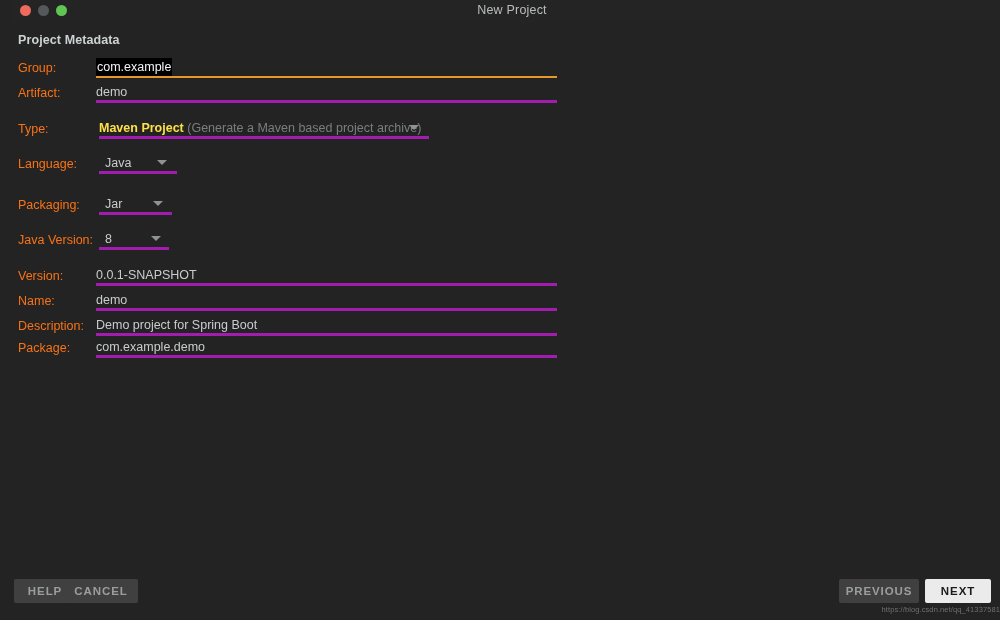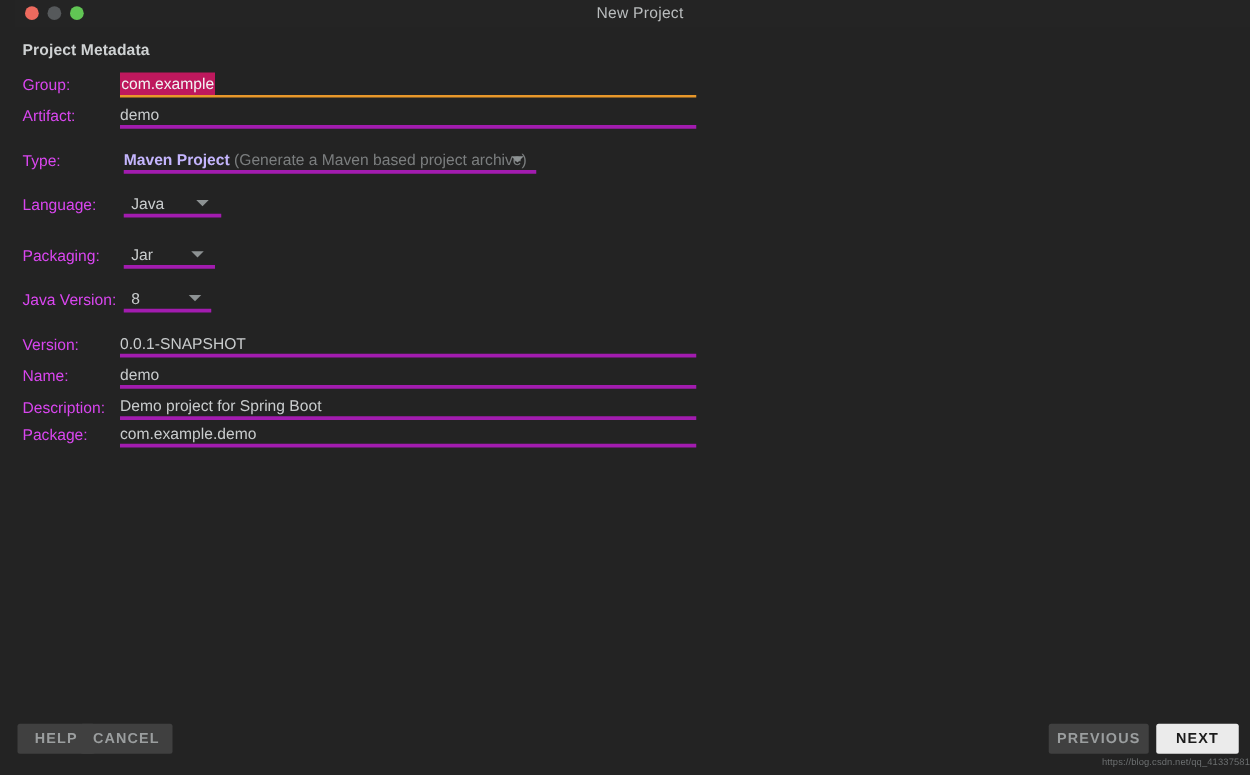--- a/index.html
+++ b/index.html
@@ -73,21 +73,21 @@
     position: absolute;
     left: 0;
     width: 1000px;
     height: 22px;
   }
   .row .label {
     position: absolute;
     left: 18px;
     top: 0;
     font-size: 12.5px;
-    color: #d946ef;
+    color: #f97316;
     white-space: nowrap;
     line-height: 16px;
   }
   .field {
     position: absolute;
     left: 96px;
     top: -2px;
     height: 20px;
     box-sizing: border-box;
     border-bottom: 3px solid #a21caf;
@@ -98,31 +98,31 @@
     top: 1px;
     font-size: 12.5px;
     color: #c9cccd;
     line-height: 16px;
     white-space: nowrap;
   }
   .field.focused {
     border-bottom: 2px solid #e8972a;
   }
   .field.focused .value {
-    background: #be185d;
+    background: #000000;
     color: #f2f4f5;
     padding: 1px 1px 1px 1px;
     top: 0px;
   }
   .field .hint {
     color: #7b7e7f;
     font-weight: normal;
   }
   .field .sel-name {
-    color: #c4b5fd;
+    color: #fde047;
     font-weight: bold;
   }
   .caret {
     position: absolute;
     top: 6px;
     width: 0; height: 0;
     border-left: 5px solid transparent;
     border-right: 5px solid transparent;
     border-top: 5px solid #8d9293;
   }

